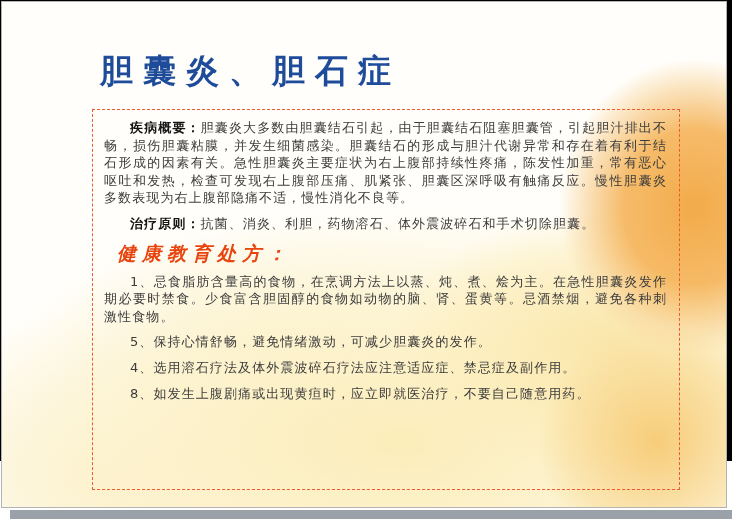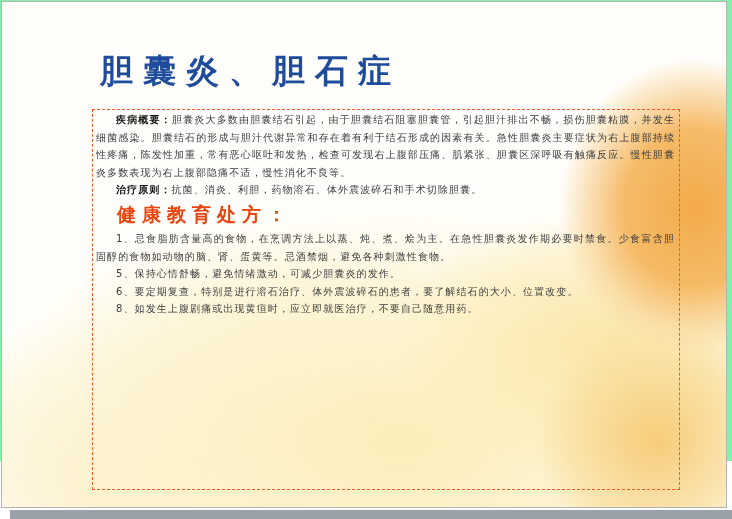--- a/index.html
+++ b/index.html
@@ -8,21 +8,21 @@
     width: 732px;
     height: 519px;
     background: #ffffff;
     font-family: "DejaVu Sans", sans-serif;
     overflow: hidden;
   }
   .stage {
     position: relative;
     width: 732px;
     height: 461px;
-    background: #86efac;
+    background: #000000;
   }
   
   .card {
     position: absolute;
     left: 1px;
     top: 1px;
     width: 724px;
     height: 505px;
     background: #fffefa;
     border: 1px solid #b4b4b4;
@@ -81,35 +81,36 @@
     height: 379px;
     border: 1.5px dashed #ef5b2f;
   }
   .content {
     position: absolute;
     left: 94px;
     top: 109px;
     width: 579px;
   }
   .content p {
-    margin: 0;
-    font-size: 10px;
+    margin: 8px;
+    font-size: 13px;
     line-height: 17.6px;
     letter-spacing: 1.1px;
     color: #3c3c3c;
     text-align: justify;
     text-indent: 2em;
   }
   .bold-label {
     font-weight: bold;
     color: #141414;
   }
   .prescription-heading {
     margin: 3px 0 4px 0 !important;
     font-family: "DejaVu Serif", serif;
+    font-style: italic;
     font-weight: bold;
     font-size: 19px !important;
     line-height: 24px !important;
     letter-spacing: 6px !important;
     color: #e8440e !important;
     text-indent: 1.1em !important;
   }
 </style>
 </head>
 <body>
@@ -124,19 +125,19 @@
 
     <div class="content">
       <p><span class="bold-label">疾病概要：</span><span>胆囊炎大多数由胆囊结石引起，由于胆囊结石阻塞胆囊管，引起胆汁排出不畅，损伤胆囊粘膜，并发生细菌感染。胆囊结石的形成与胆汁代谢异常和存在着有利于结石形成的因素有关。急性胆囊炎主要症状为右上腹部持续性疼痛，陈发性加重，常有恶心呕吐和发热，检查可发现右上腹部压痛、肌紧张、胆囊区深呼吸有触痛反应。慢性胆囊炎多数表现为右上腹部隐痛不适，慢性消化不良等。</span></p>
 
       <p><span class="bold-label">治疗原则：</span><span>抗菌、消炎、利胆，药物溶石、体外震波碎石和手术切除胆囊。</span></p>
 
       <p class="prescription-heading">健康教育处方：</p>
 
       <p>1、忌食脂肪含量高的食物，在烹调方法上以蒸、炖、煮、烩为主。在急性胆囊炎发作期必要时禁食。少食富含胆固醇的食物如动物的脑、肾、蛋黄等。忌酒禁烟，避免各种刺激性食物。</p>
       <p>5、保持心情舒畅，避免情绪激动，可减少胆囊炎的发作。</p>
-      <p>6、要定期复查，特别是进行溶石治疗、体外震波碎石的患者，要了解结石的大小、位置改变。</p>
+      <p>4、选用溶石疗法及体外震波碎石疗法应注意适应症、禁忌症及副作用。</p>
       <p>8、如发生上腹剧痛或出现黄疸时，应立即就医治疗，不要自己随意用药。</p>
     </div>
   </div>
 
   <div class="page-shadow"></div>
 </div>
 
 </body></html>

